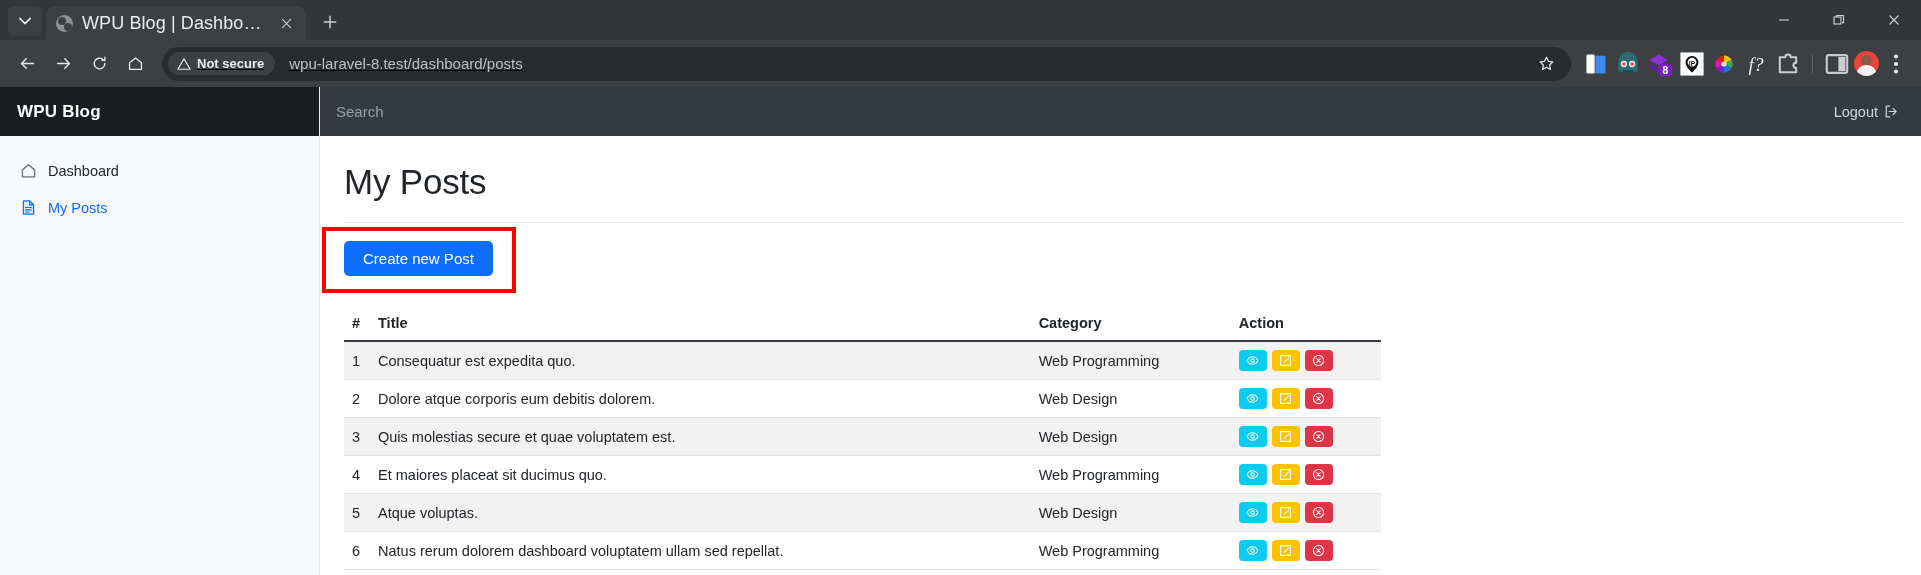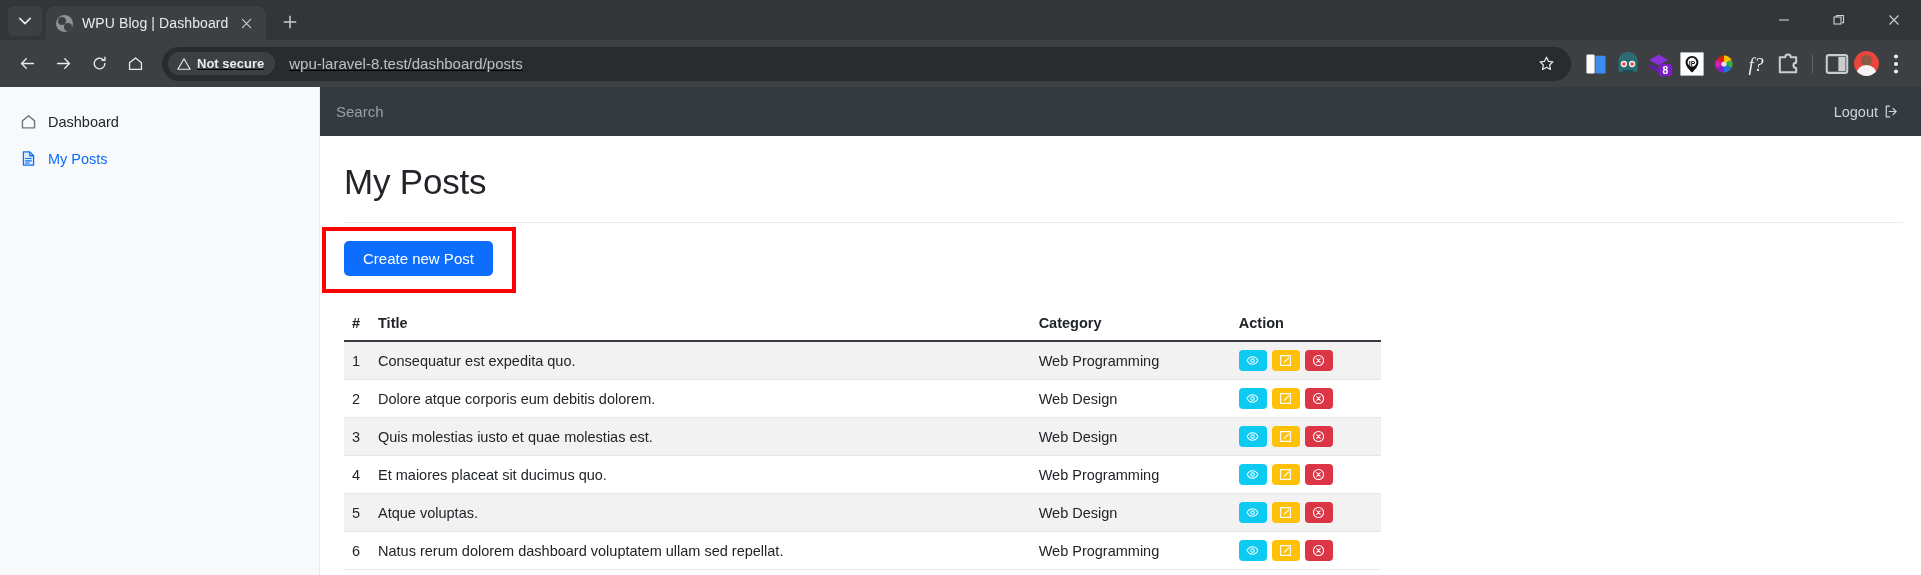--- a/index.html
+++ b/index.html
@@ -35,21 +35,21 @@
   }
   .tab-favicon:after {
     content: ""; position: absolute; width: 8px; height: 8px;
     border-radius: 50%; background: #3c4043; left: 2px; top: 2px;
   }
   .tab-favicon:before {
     content: ""; position: absolute; width: 8px; height: 8px;
     border-radius: 50%; background: #3c4043; right: 1px; bottom: 1px;
   }
   .tab-title {
-    color: #e8eaed; font-size: 14px; white-space: nowrap; overflow: hidden;
+    color: #e8eaed; font-size: 18px; white-space: nowrap; overflow: hidden;
     text-overflow: ellipsis; flex: 1 1 auto; letter-spacing: .1px;
   }
   .tab-close {
     width: 19px; height: 19px; display: flex; align-items: center;
     justify-content: center; border-radius: 50%; cursor: pointer; flex: 0 0 19px;
   }
   .tab-close svg { width: 11px; height: 11px; }
   .newtab {
     width: 34px; height: 30px; margin: 0 0 3px 7px; border-radius: 6px;
     display: flex; align-items: center; justify-content: center; cursor: pointer;
@@ -338,20 +338,23 @@
           <circle cx="11" cy="11" r="1.5" fill="#e8eaed"></circle>
           <circle cx="11" cy="16.5" r="1.5" fill="#e8eaed"></circle>
         </svg>
       </div>
     </div>
   </div>
 
   <div class="page">
 
     <div class="sidebar">
+      <div class="brand">
+        <span class="brand-text">WPU Blog</span>
+      </div>
       <div class="nav">
         <div class="nav-item inactive">
           <svg viewBox="0 0 16 16">
             <path d="M2.3 7.4L8 2.6l5.7 4.8V14H2.3V7.4z" fill="none" stroke="#6c757d" stroke-width="1.3" stroke-linejoin="round"></path>
           </svg>
           <span>Dashboard</span>
         </div>
         <div class="nav-item active">
           <svg viewBox="0 0 16 16">
             <path d="M3.2 1.8h6l3.6 3.6v8.8H3.2V1.8z" fill="#dbe9fb" stroke="#0d6efd" stroke-width="1.2" stroke-linejoin="round"></path>
@@ -443,21 +446,21 @@
                       <svg viewBox="0 0 16 16">
                         <circle cx="8" cy="8" r="6.2" fill="none" stroke="#fff" stroke-width="1.3"></circle>
                         <path d="M5.8 5.8l4.4 4.4M10.2 5.8l-4.4 4.4" stroke="#fff" stroke-width="1.3" stroke-linecap="round"></path>
                       </svg>
                     </button>
                   </div>
                 </td>
               </tr>
               <tr>
                 <td class="col-num">3</td>
-                <td class="col-title">Quis molestias iusto et quae molestias est.</td>
+                <td class="col-title">Quis molestias secure et quae voluptatem est.</td>
                 <td class="col-cat">Web Design</td>
                 <td class="col-act">
                   <div class="act-group">
                     <button class="act-btn act-show" style="background: rgb(13, 202, 240);">
                       <svg viewBox="0 0 16 16">
                         <path d="M8 3.4c3.2 0 5.6 2.4 6.6 4.6-1 2.2-3.4 4.6-6.6 4.6S2.4 10.2 1.4 8C2.4 5.8 4.8 3.4 8 3.4z" fill="none" stroke="#fff" stroke-width="1.25"></path>
                         <circle cx="8" cy="8" r="2.1" fill="none" stroke="#fff" stroke-width="1.25"></circle>
                       </svg>
                     </button>
                     <button class="act-btn act-edit" style="background: rgb(255, 193, 7);">

